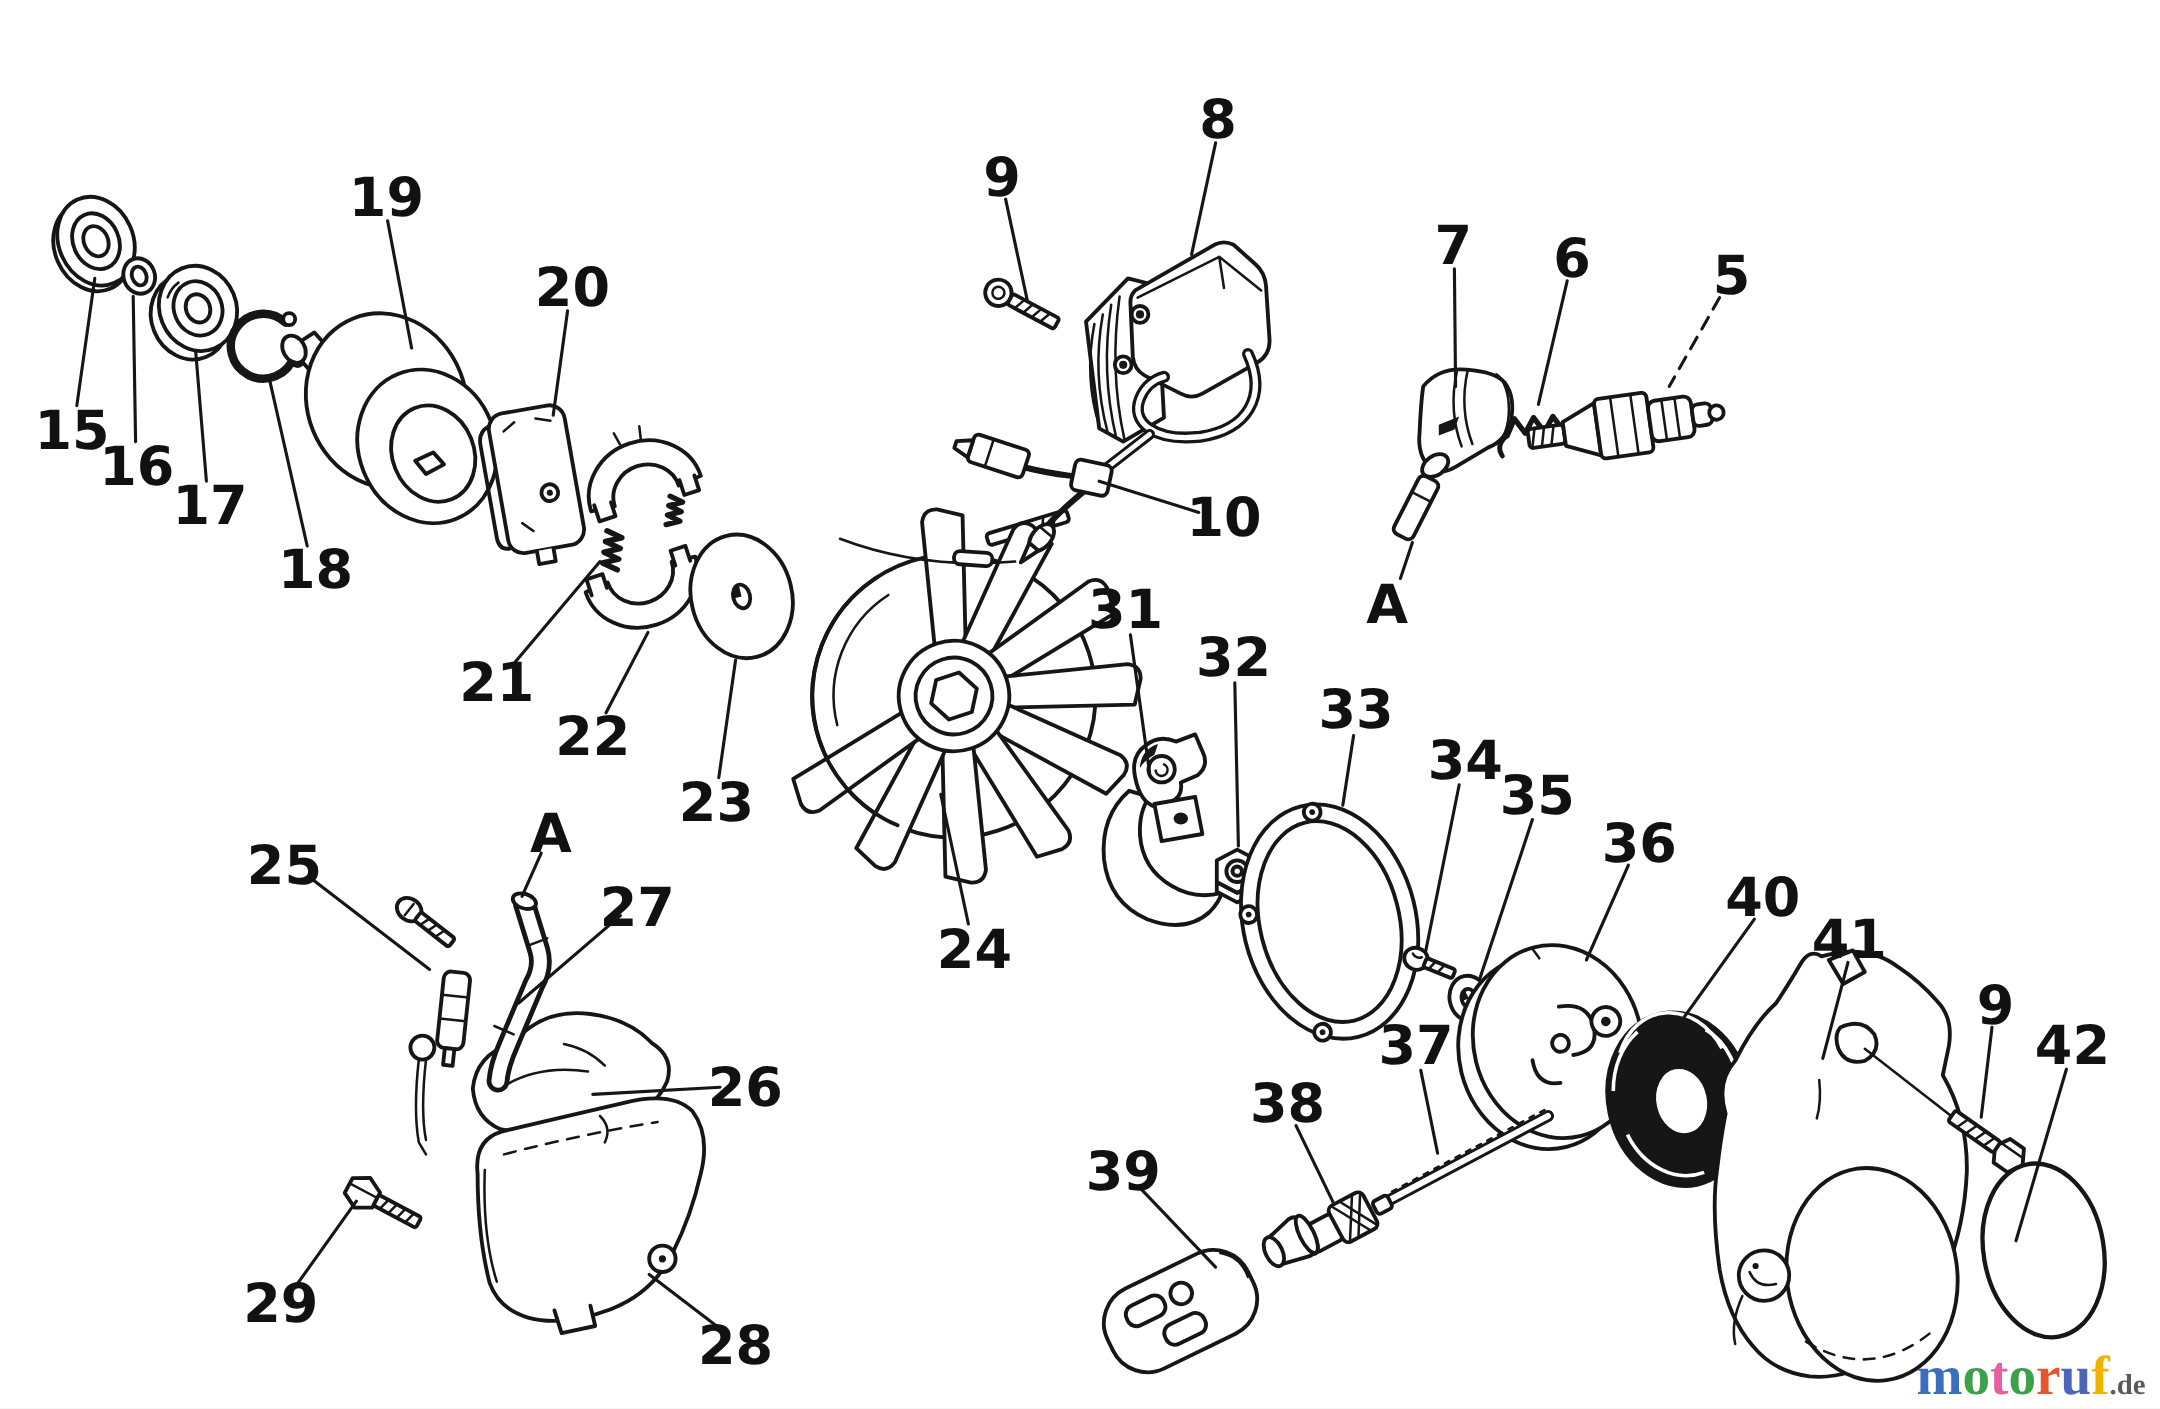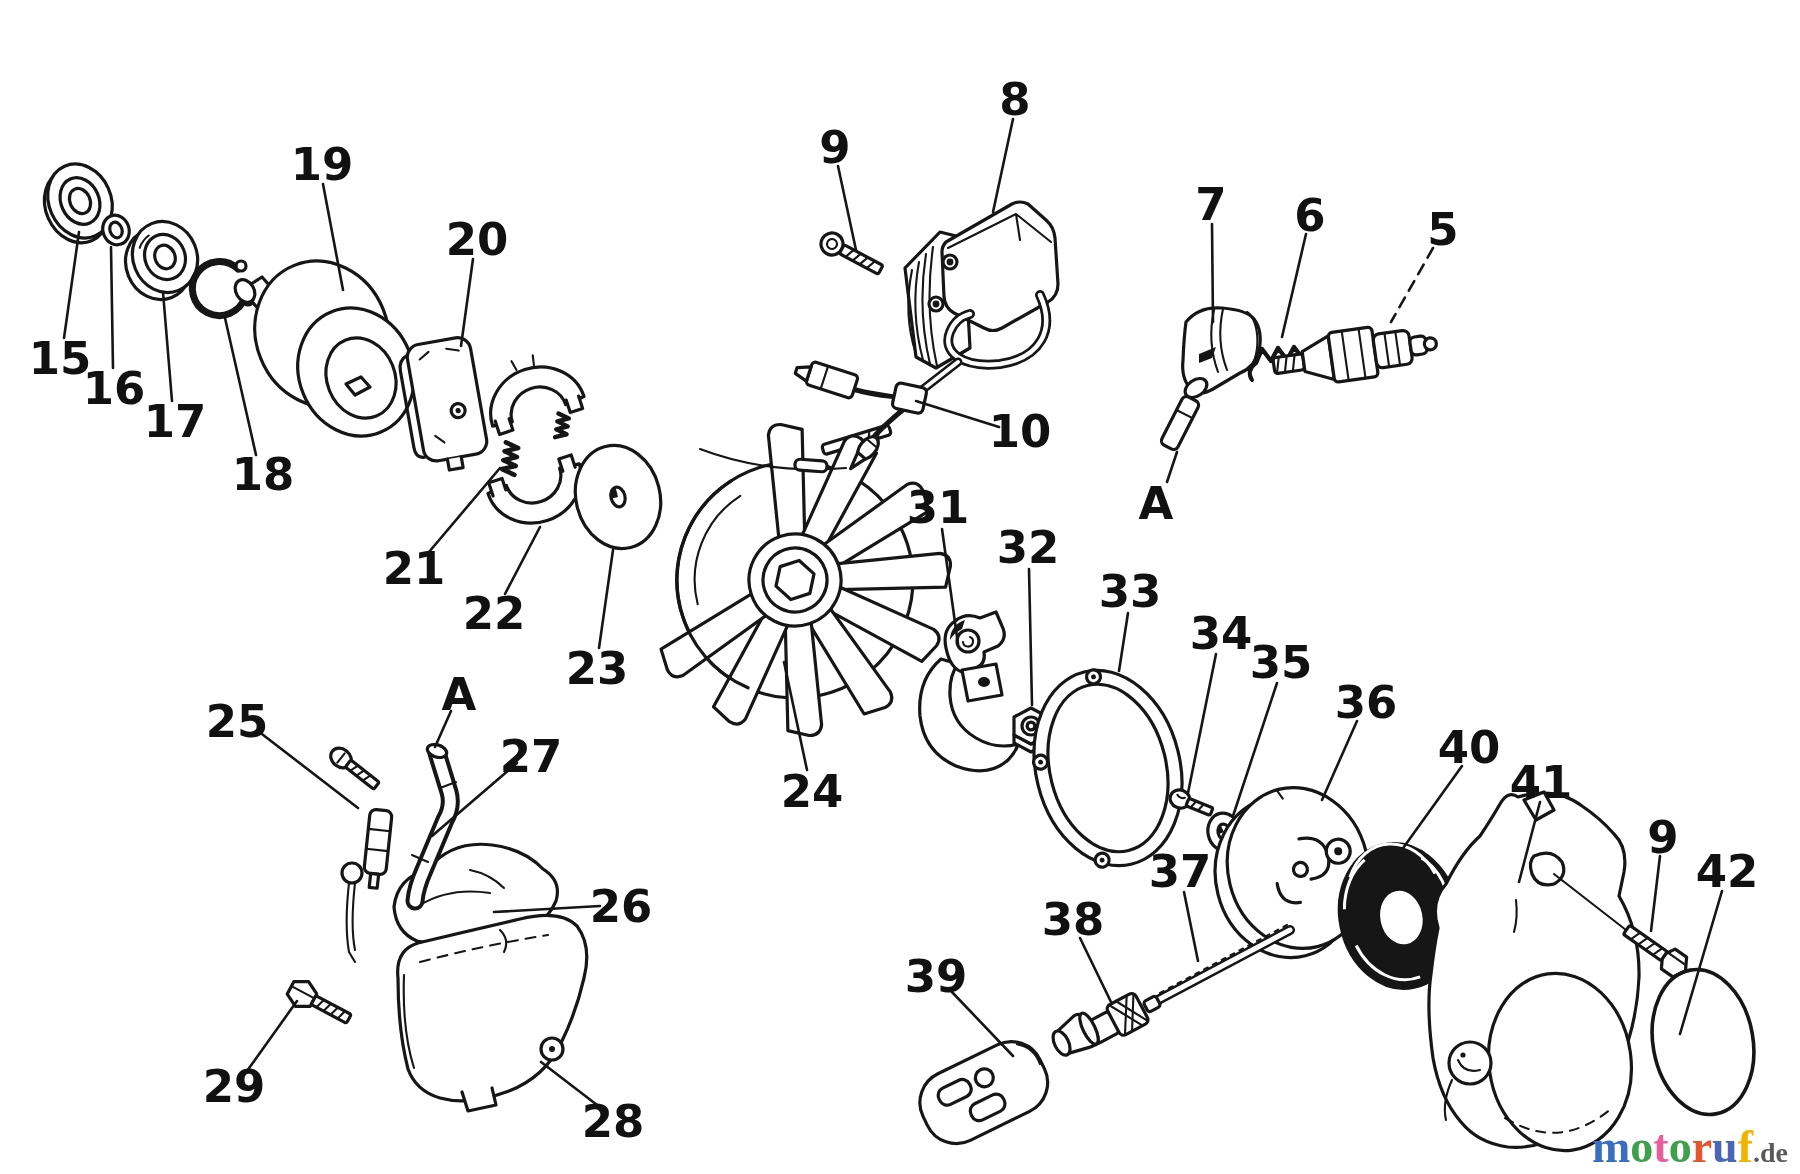--- a/index.html
+++ b/index.html
@@ -9,21 +9,21 @@
   .ln{fill:none;stroke:#161616;stroke-width:3.2;stroke-linecap:round;stroke-linejoin:round;}
   .thin{stroke-width:2.1;}
   .fw{fill:#ffffff;stroke:#161616;stroke-width:3.2;stroke-linejoin:round;stroke-linecap:round;}
   .blk{fill:#161616;stroke:none;}
   .callout{font-family:"DejaVu Sans",sans-serif;font-weight:bold;font-size:45px;fill:#111;
            text-anchor:middle;}
   .leader{stroke:#161616;stroke-width:2.6;stroke-linecap:round;}
   .leader.dashed{stroke-dasharray:11 8;}
   .watermark{position:absolute;right:12px;bottom:4px;font-family:"Liberation Serif","DejaVu Serif",serif;
              font-weight:bold;font-size:46px;line-height:1;letter-spacing:0px;cursor:pointer;}
-  .watermark .suffix{font-size:28px;font-weight:bold;}
+  .watermark .suffix{font-size:24px;font-weight:bold;}
 </style>
 </head>
 <body>
 
 <div class="canvas">
 <svg width="1800" height="1174" viewBox="0 0 1800 1174">
 
   <g transform="translate(80,201) rotate(-24)">
     <ellipse class="fw" cx="-5" cy="3" rx="31" ry="38"></ellipse>
     <ellipse class="fw" cx="0" cy="0" rx="31" ry="38"></ellipse>

